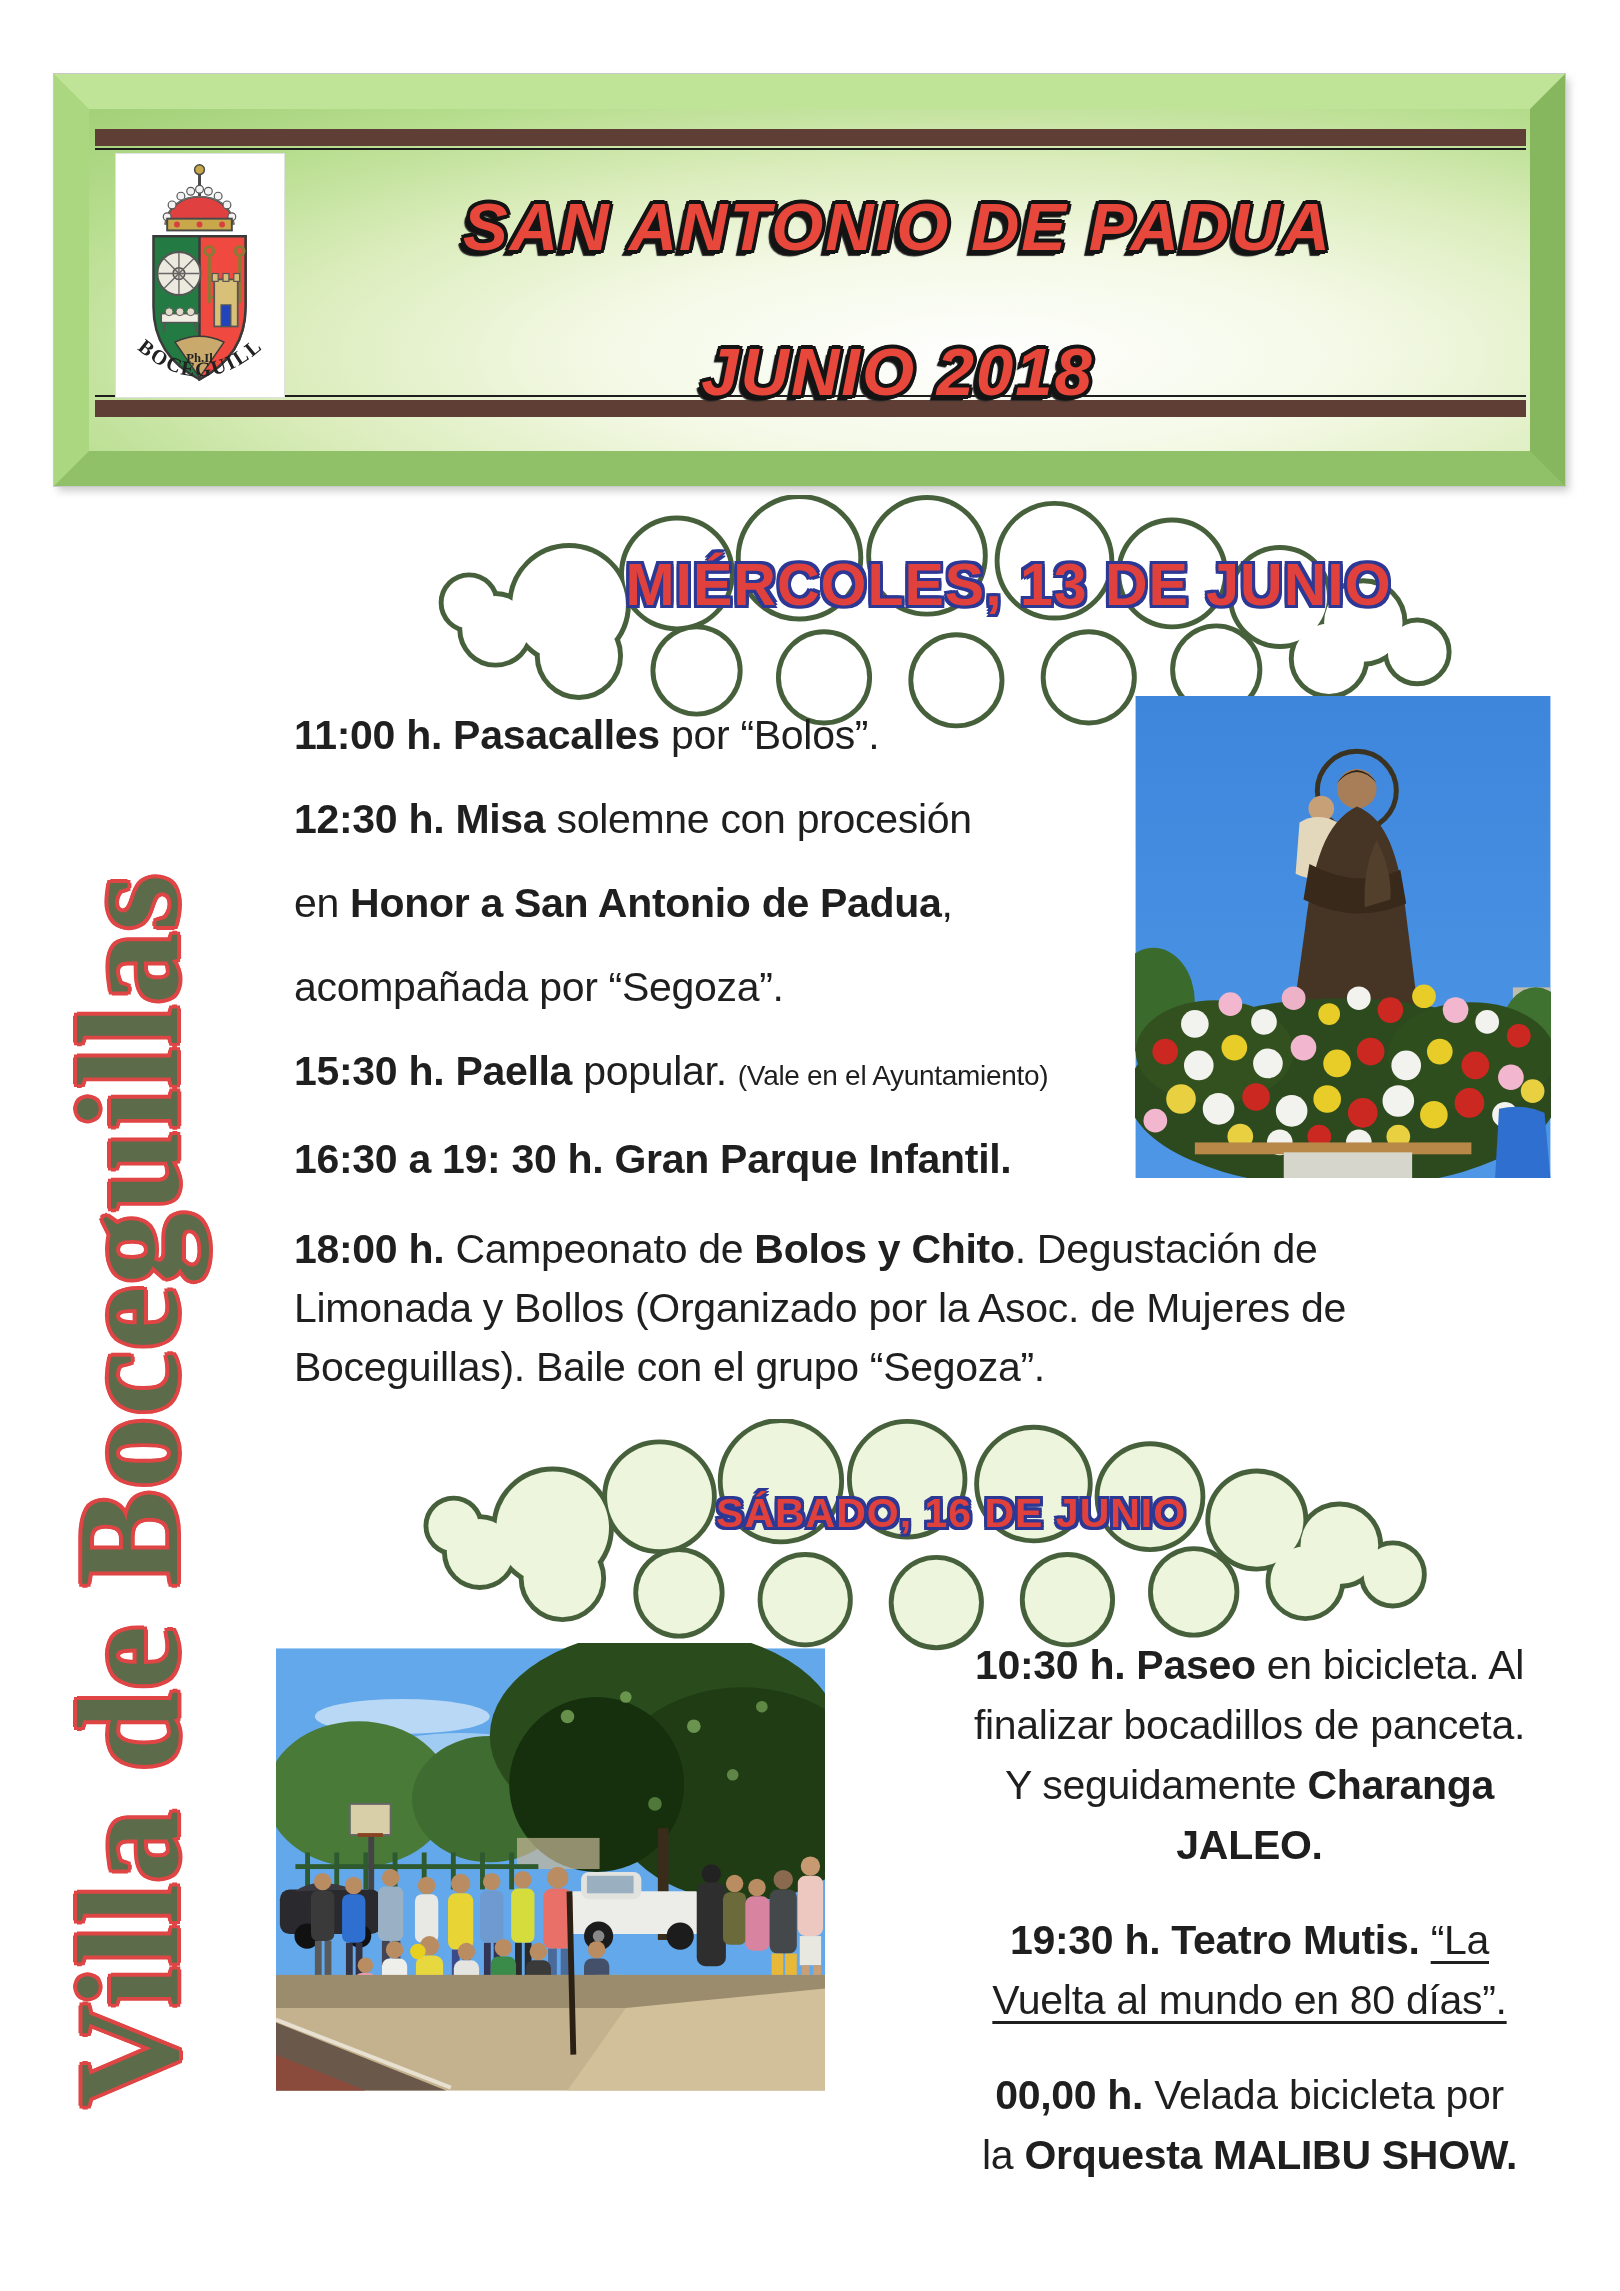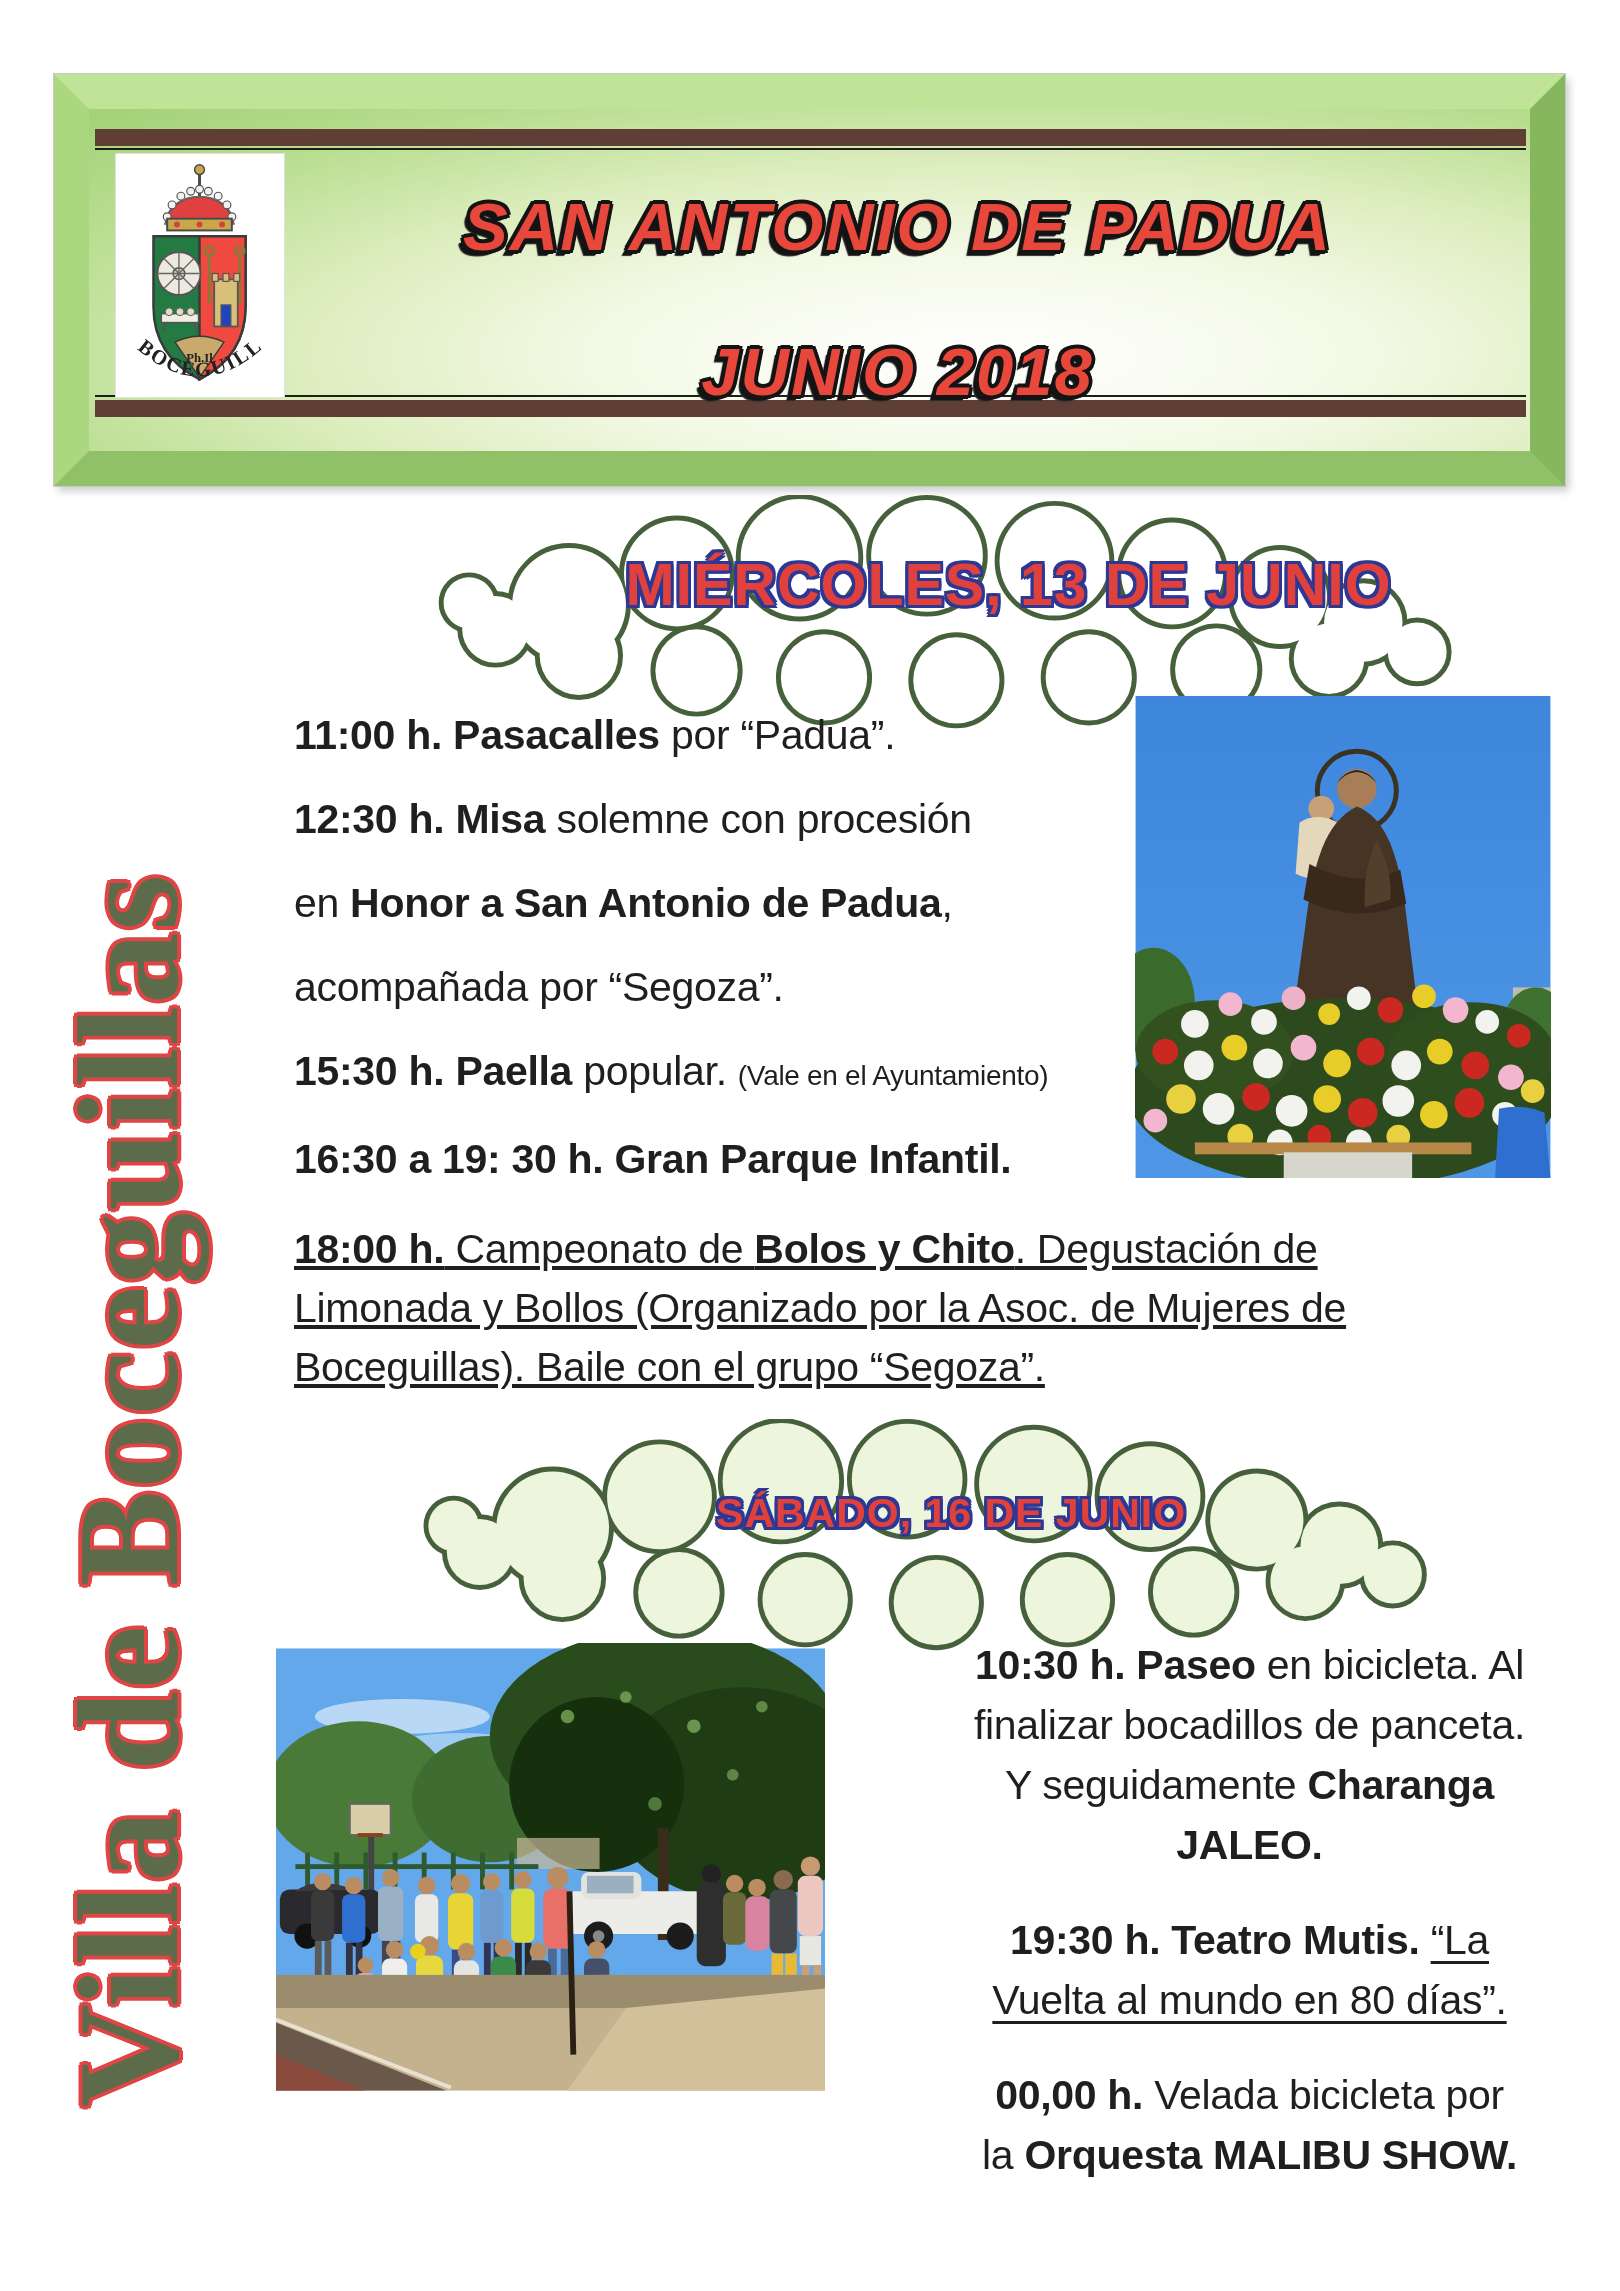--- a/index.html
+++ b/index.html
@@ -47,21 +47,21 @@
       text-shadow:-2.9px -2.9px 0 #e04545,2.9px -2.9px 0 #e04545,-2.9px 2.9px 0 #e04545,2.9px 2.9px 0 #e04545,
                   -3.9px 0 0 #e04545,3.9px 0 0 #e04545,0 -3.9px 0 #e04545,0 3.9px 0 #e04545;}
 
   
   .schedule{font-size:41px;letter-spacing:-0.3px;color:#1f1f1f;}
   .b{font-weight:700;}
   .note{font-size:28px;}
   .u{text-decoration:underline;text-decoration-thickness:2.9px;text-underline-offset:6.9px;}
   .wed{position:absolute;left:294px;top:712px;width:1161px;}
   .loose{white-space:nowrap;line-height:47px;margin-bottom:37px;}
-  .wed-para{line-height:59px;margin-top:16px;text-decoration:underline;}
+  .wed-para{line-height:59px;margin-top:16px;}
   .sat{position:absolute;left:916px;top:1635px;width:667px;text-align:center;}
   .sat p{margin:0 0 35px 0;line-height:60px;}
 
   
   .photo{position:absolute;display:block;}
   .photo-statue{left:1135px;top:696px;width:416px;height:482px;}
   .photo-group{left:276px;top:1643px;width:549px;height:453px;}
 </style>
 </head>
 <body>
@@ -185,21 +185,21 @@
             <circle cx="48" cy="110" r="26"></circle>
         </g>
       </defs>
       <use href="#cloudShape" fill="#ffffff" stroke="#47603c" stroke-width="10"></use>
       <use href="#cloudShape" fill="#ffffff"></use>
     </svg>
     <div class="cloud-text">MIÉRCOLES, 13 DE JUNIO</div>
   </div>
 
   <div class="wed schedule">
-    <div class="loose"><span class="b">11:00 h. Pasacalles</span><span> por  “Padua”.</span></div>
+    <div class="loose"><span class="b">11:00 h. Pasacalles</span><span> por  “Bolos”.</span></div>
     <div class="loose"><span class="b">12:30 h. Misa</span><span> solemne con  procesión</span></div>
     <div class="loose"><span>en </span><span class="b">Honor  a San Antonio de Padua</span><span>,</span></div>
     <div class="loose"><span>acompañada por “Segoza”.</span></div>
     <div class="loose"><span class="b">15:30 h. Paella</span><span> popular. </span><span class="note">(Vale en el Ayuntamiento)</span></div>
     <div class="loose"><span class="b">16:30 a 19: 30 h. Gran Parque Infantil.</span></div>
     <div class="wed-para"><span class="b">18:00 h.</span><span> Campeonato de </span><span class="b">Bolos y Chito</span><span>. Degustación de</span><br><span>Limonada y Bollos (Organizado por la Asoc. de Mujeres de</span><br><span>Boceguillas). Baile con el grupo “Segoza”.</span></div>
   </div>
 
   <svg class="photo photo-statue" viewBox="0 0 420 488">
     <defs>

